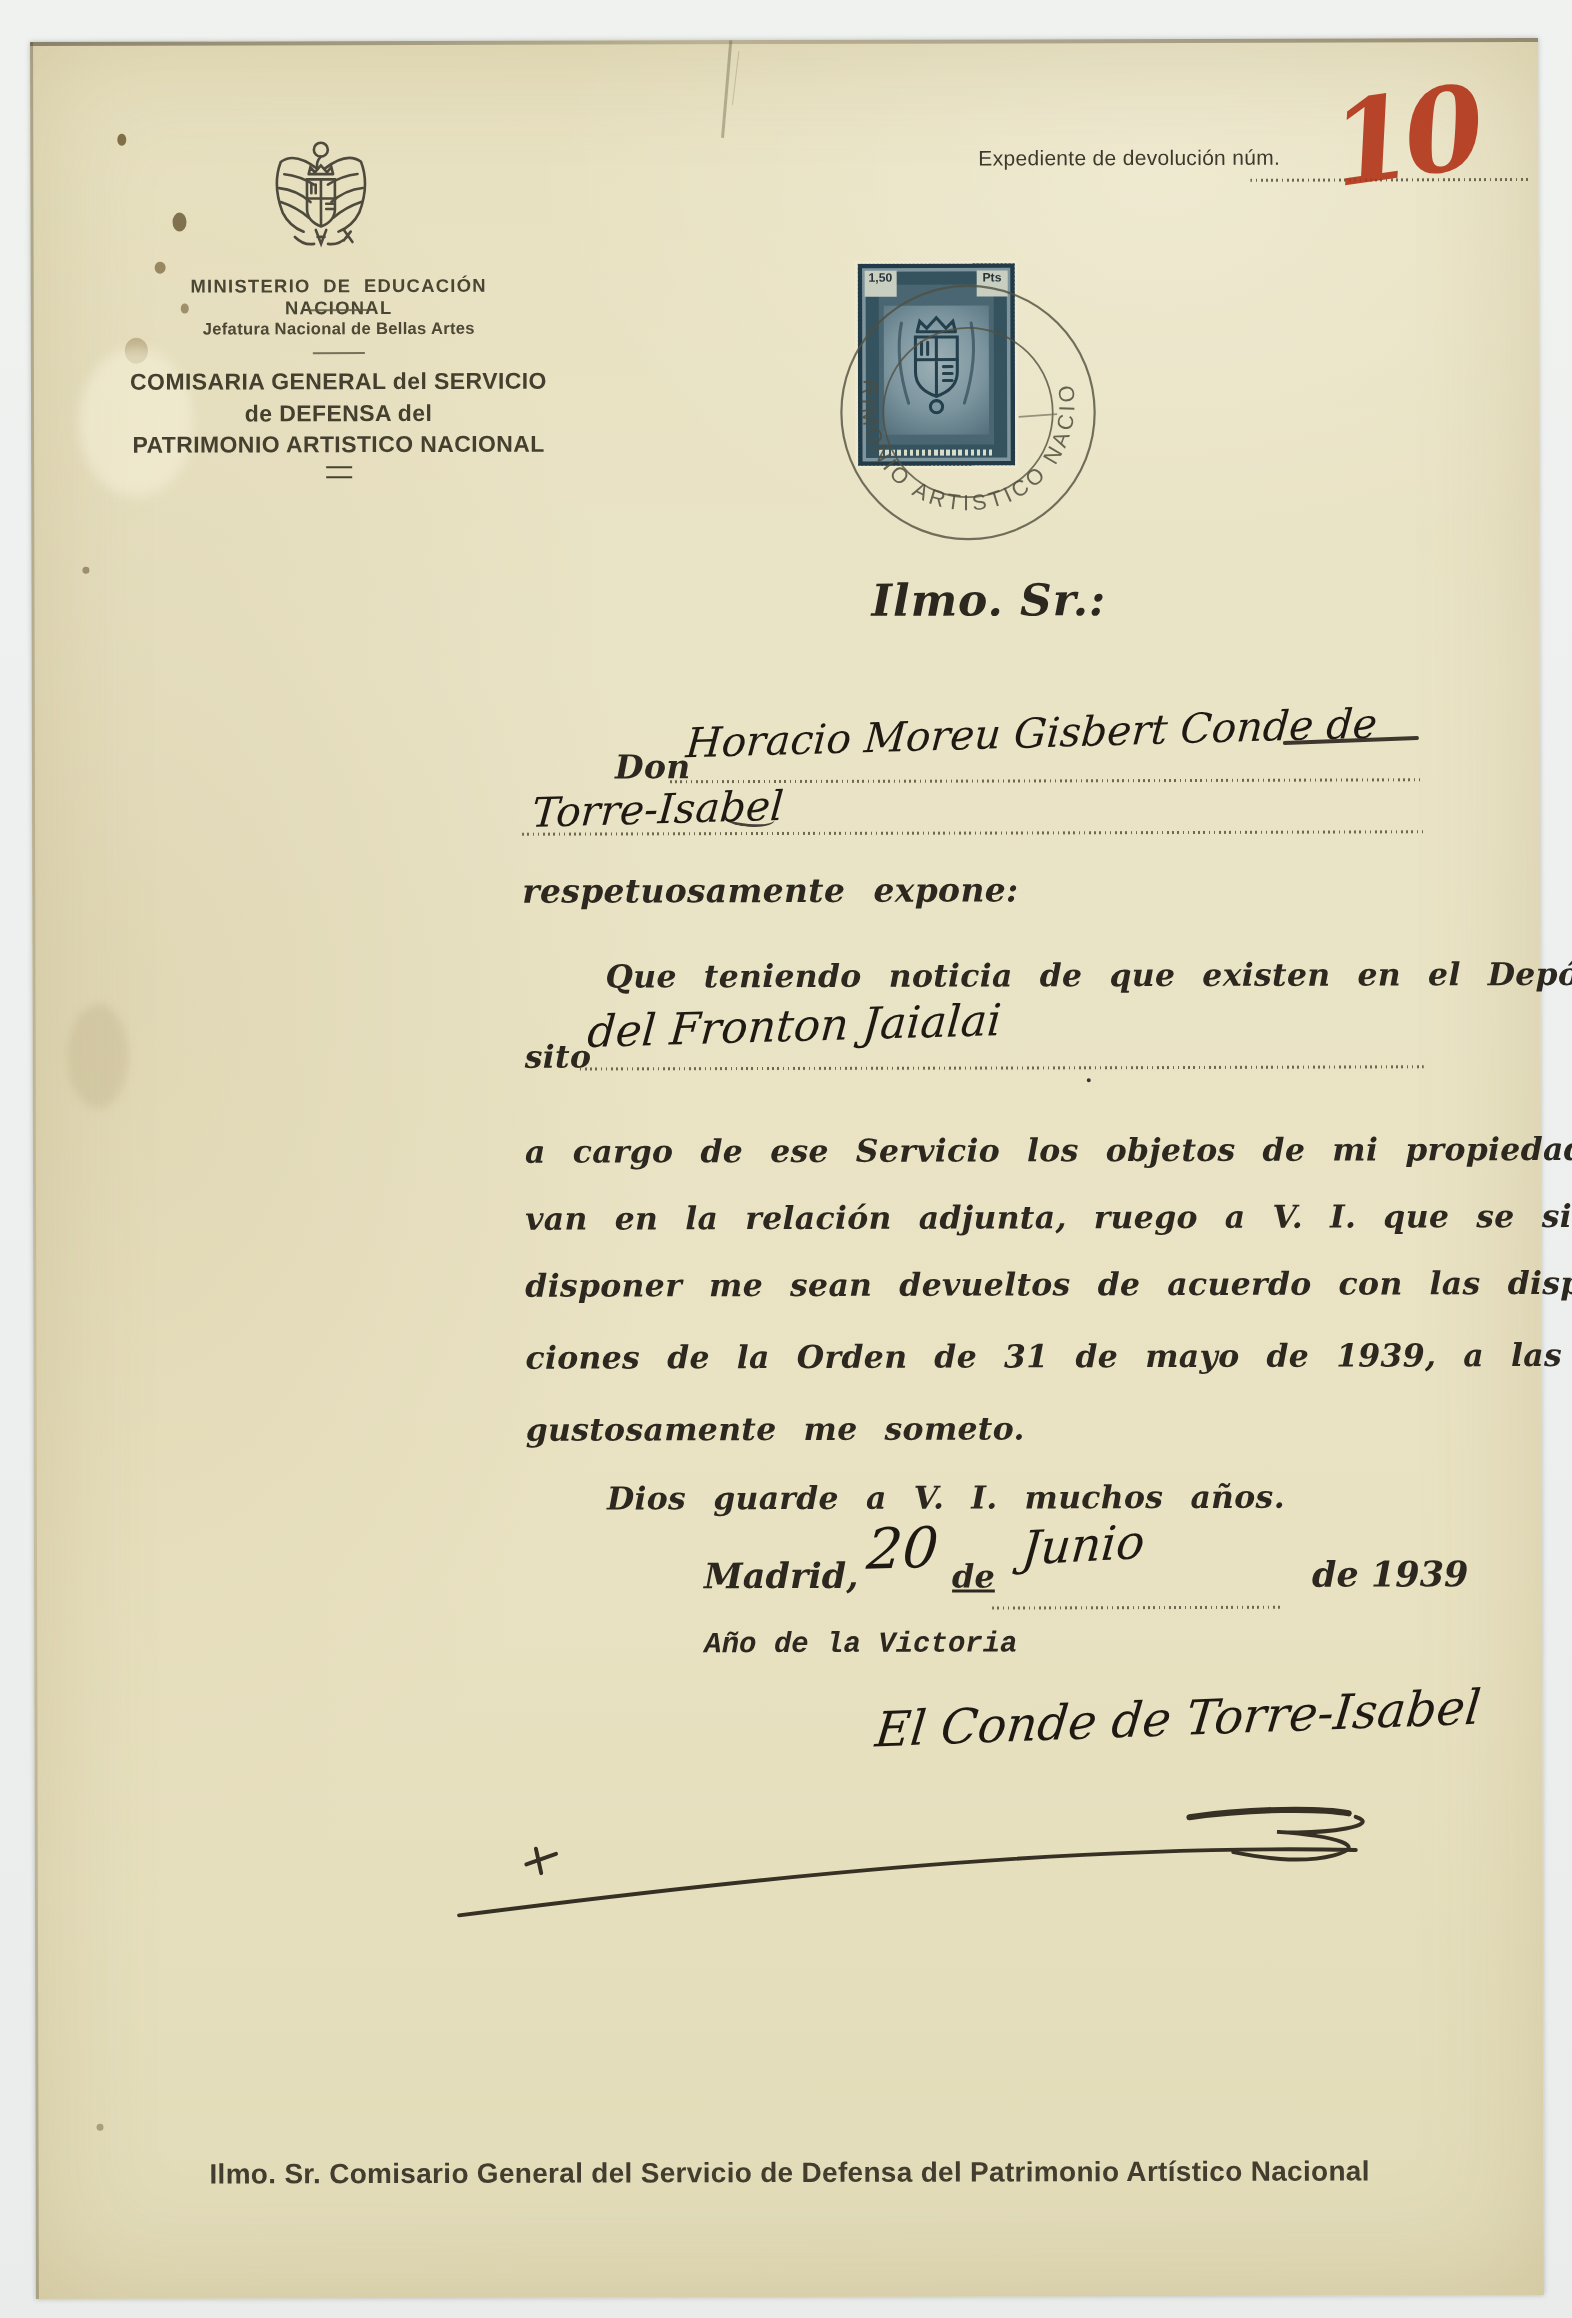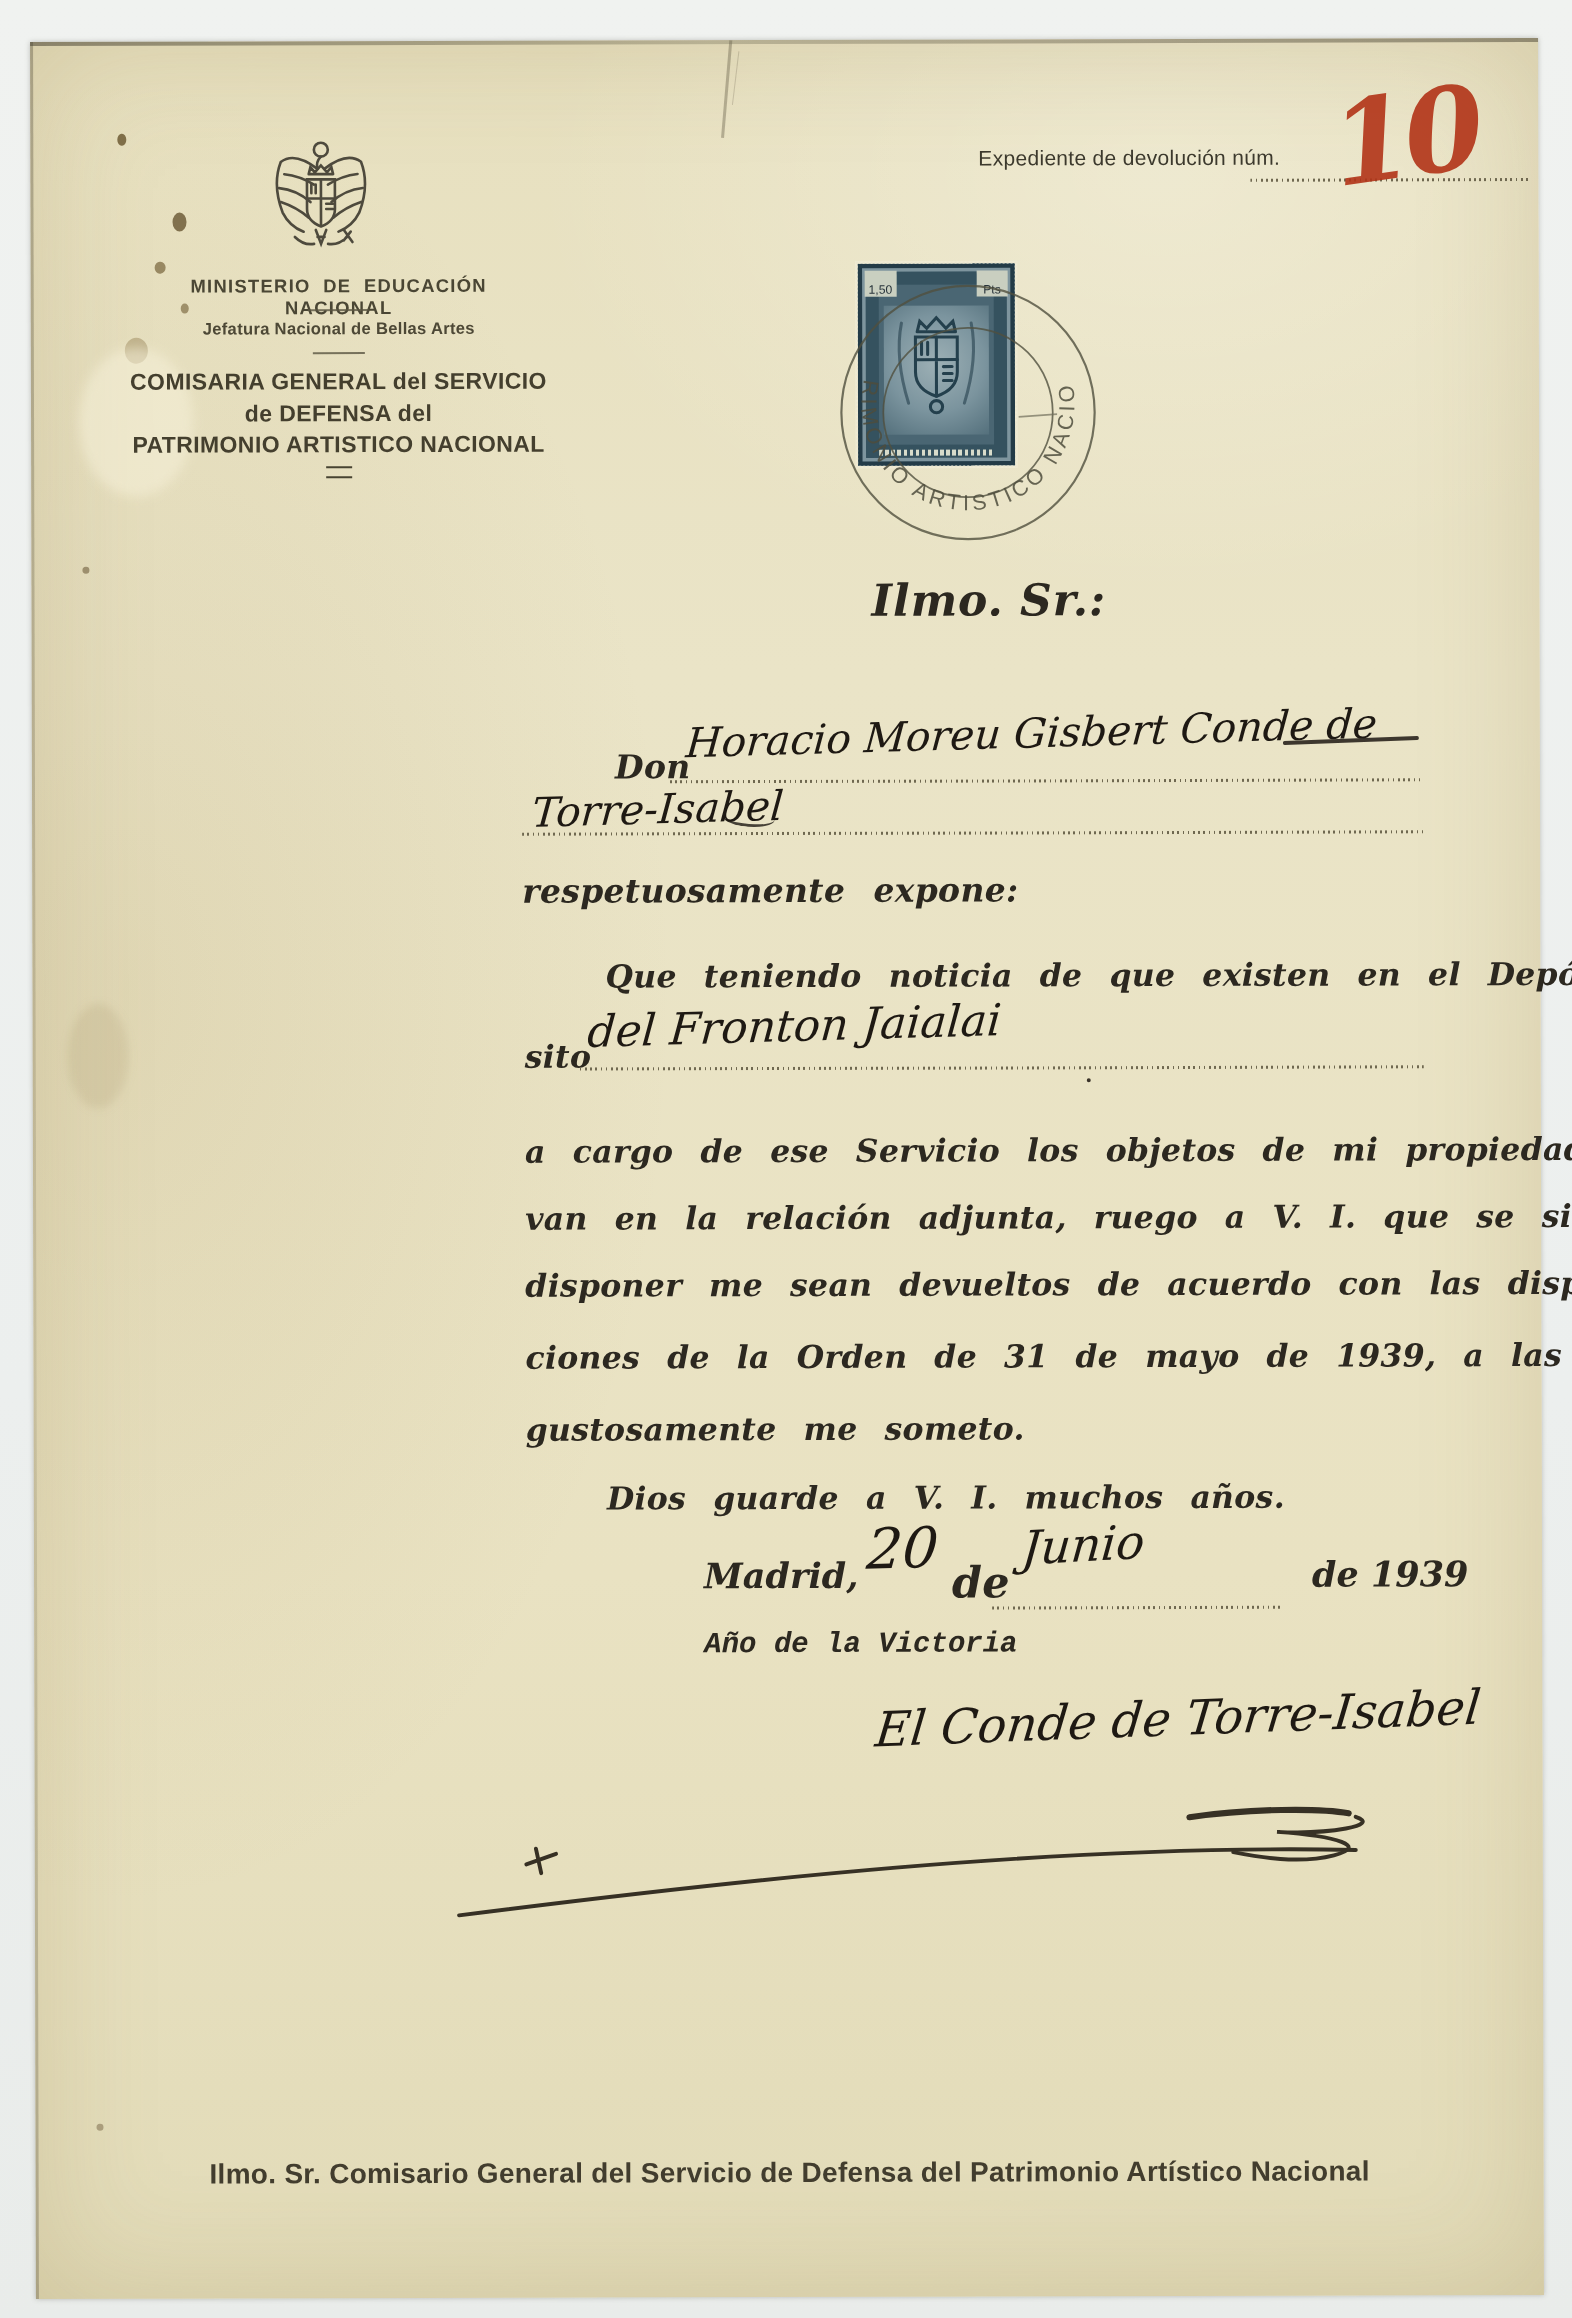--- a/index.html
+++ b/index.html
@@ -29,21 +29,21 @@
   
   .exp-label{left:948px;top:107px;font-size:21px;font-weight:normal;letter-spacing:0.3px;color:#3c392d;}
   .dotted{height:2.6px;background-image:repeating-linear-gradient(90deg,#6f6850 0 1.7px,transparent 1.7px 5.2px);}
   .exp-num{left:1301px;top:30px;font-family:"DejaVu Serif",serif;font-style:italic;font-weight:bold;
            font-size:115px;letter-spacing:-7px;color:#b23418;opacity:.9;transform:rotate(-8deg);}
   
   .stamp{left:827px;top:224px;width:157px;height:202px;background:#4a6673;
          box-shadow:inset 0 0 0 4.4px #233b47, inset 0 0 0 7.9px #7e959e, inset 0 0 0 21px #35525f, 0 0 0 2.6px rgba(244,240,220,.6);
          outline:2.6px dotted #ece7cf;outline-offset:0.9px;}
   .stamp .corner{position:absolute;width:31.5px;height:26px;background:#c9cfc0;color:#27333a;
-         font-size:12.2px;font-weight:normal;display:flex;align-items:flex-end;justify-content:center;}
+         font-size:12.2px;font-weight:bold;display:flex;align-items:flex-start;justify-content:center;}
   .stamp .panel{position:absolute;left:26px;top:42px;width:105px;height:129px;
          background:radial-gradient(circle at 50% 45%, #9db0b5 0%, #7b949e 55%, #54707c 100%);}
   .stamp .microtext{position:absolute;left:21px;bottom:10.5px;width:115px;height:5.2px;
          background-image:repeating-linear-gradient(90deg,#d8dccb 0 3.5px,transparent 3.5px 6.1px);}
   .seal-svg{left:806px;top:242px;}
   
   .ps{font-family:"DejaVu Serif",serif;font-style:italic;font-weight:700;color:#2c2820;white-space:nowrap;}
   .salutation{left:840px;top:535px;font-size:44px;letter-spacing:0.9px;}
   .body-line{font-size:31.5px;word-spacing:.5em;letter-spacing:0.3px;}
   
@@ -159,21 +159,21 @@
     <div class="abs dotted" style="left:547px;top:1027px;width:844px;"></div>
     <div class="abs ps body-line" style="left:492px;top:1092px;">a cargo de ese Servicio los objetos de mi propiedad que</div>
     <div class="abs ps body-line" style="left:492px;top:1159px;">van en la relación adjunta, ruego a V. I. que se sirva</div>
     <div class="abs ps body-line" style="left:492px;top:1226px;">disponer me sean devueltos de acuerdo con las disposi-</div>
     <div class="abs ps body-line" style="left:492px;top:1298px;">ciones de la Orden de 31 de mayo de 1939, a las cuales</div>
     <div class="abs ps body-line" style="left:492px;top:1370px;">gustosamente me someto.</div>
     <div class="abs ps body-line" style="left:573px;top:1439px;">Dios guarde a V. I. muchos años.</div>
 
     <div class="abs ps" style="left:670px;top:1515px;font-size:35px;">Madrid,</div>
     <div class="abs hw" style="left:833px;top:1476px;font-size:56px;">20</div>
-    <div class="abs ps" style="left:918px;top:1518px;font-size:43px;">de</div>
+    <div class="abs ps" style="left:918px;top:1518px;font-size:32px;text-decoration:underline;">de</div>
     <div class="abs dotted" style="left:958px;top:1567px;width:289px;"></div>
     <div class="abs hw" style="left:988px;top:1478px;font-size:47px;transform:rotate(-3deg) skewX(-8deg);">Junio</div>
     <div class="abs ps" style="left:1266px;top:1515px;font-size:35px;margin-left:12px;">de 1939</div>
     <div class="abs ps" style="left:670px;top:1588px;font-size:29px;font-family:Liberation Mono, monospace;">Año de la Victoria</div>
 
     <div class="abs hw" style="left:841px;top:1651px;font-size:48px;transform:rotate(-2deg) skewX(-8deg);">El Conde de Torre-Isabel</div>
     <svg class="abs" style="left:411px;top:1710px;" width="945" height="175" viewBox="0 0 1080 200">
       <g fill="none" stroke="#241e14" stroke-width="4.5" stroke-linecap="round" opacity=".9">
         <path d="M 15,188 C 320,150 700,108 1040,116"></path>
         <path d="M 850,78 C 920,68 1000,68 1032,74" stroke-width="7"></path>

